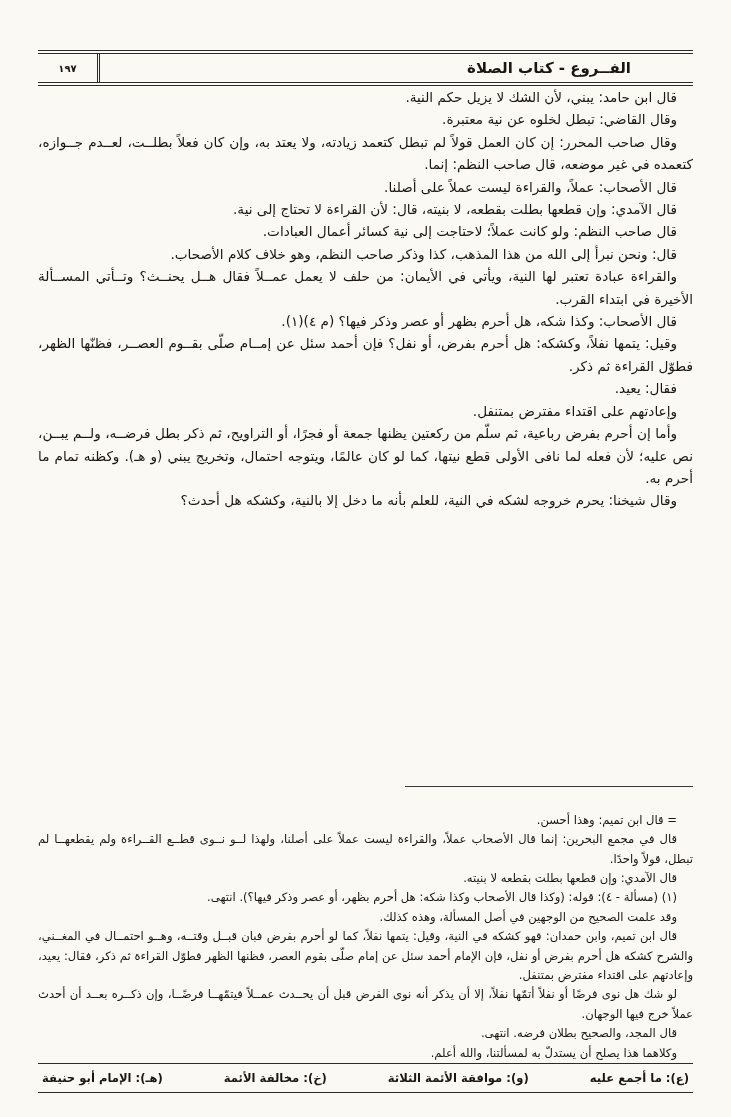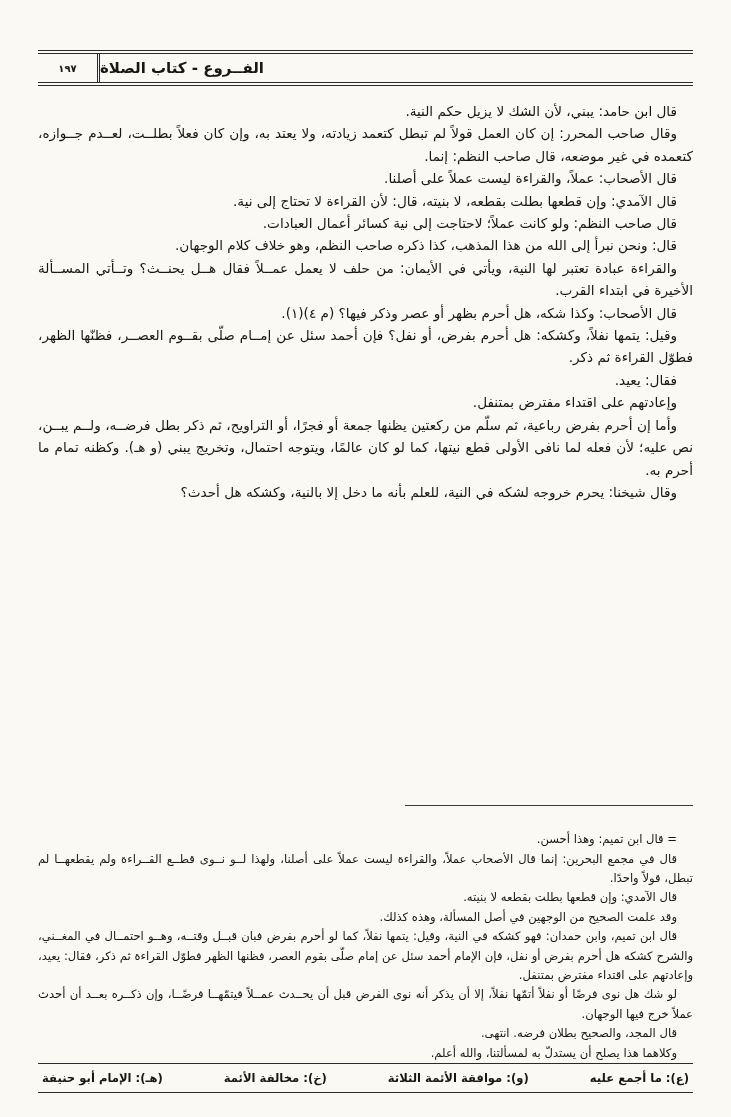--- a/index.html
+++ b/index.html
@@ -26,34 +26,33 @@
     flex: 0 0 auto;
   }
   .header-inner {
     border-top: 1px solid #2b2b2b;
     border-bottom: 1px solid #2b2b2b;
     display: flex; align-items: center;
     height: 30px;
   }
   .header-spacer { width: 62px; }
   .page-title {
-    flex: 1; text-align: left;
+    flex: 1; text-align: right;
     font-weight: bold; font-size: 15px;
     letter-spacing: .5px;
   }
   .page-num {
     width: 62px; text-align: center;
     font-weight: bold; font-size: 10px;
     border-right: 3px double #2b2b2b; 
     align-self: stretch; line-height: 30px;
   }
   
   .body-text {
     flex: 1 1 auto;
-    margin-top: 14px;
     font-size: 13.6px;
     line-height: 22.4px;
     text-align: justify;
   }
   .para { margin: 0; text-indent: 16px; }
   
   .footnote-rule {
     flex: 0 0 auto;
     width: 44%;
     border-top: 1px solid #3a3a3a;
@@ -91,32 +90,33 @@
       <span class="header-spacer"></span>
       <span class="page-title">الفــروع - كتاب الصلاة</span>
       <span class="page-num">١٩٧</span>
     </div>
   </div>
 
   <main class="body-text">
 
       <p class="para">قال ابن حامد: يبني، لأن الشك لا يزيل حكم النية.</p>
 
+      <p class="para">وقال القاضي: تبطل لخلوه عن نية معتبرة.</p>
 
       <p class="para">وقال صاحب المحرر: إن كان العمل قولاً لم تبطل كتعمد زيادته، ولا يعتد به، وإن كان فعلاً بطلــت، لعــدم جــوازه، كتعمده في غير موضعه، قال صاحب النظم: إنما.</p>
 
       <p class="para">قال الأصحاب: عملاً، والقراءة ليست عملاً على أصلنا.</p>
 
 
       <p class="para">قال الآمدي: وإن قطعها بطلت بقطعه، لا بنيته، قال: لأن القراءة لا تحتاج إلى نية.</p>
 
       <p class="para">قال صاحب النظم: ولو كانت عملاً؛ لاحتاجت إلى نية كسائر أعمال العبادات.</p>
 
 
-      <p class="para">قال: ونحن نبرأ إلى الله من هذا المذهب، كذا ذكره صاحب النظم، وهو خلاف كلام الوجهان.</p>
+      <p class="para">قال: ونحن نبرأ إلى الله من هذا المذهب، كذا وذكر صاحب النظم، وهو خلاف كلام الأصحاب.</p>
 
       <p class="para">والقراءة عبادة تعتبر لها النية، ويأتي في الأيمان: من حلف لا يعمل عمــلاً فقال هــل يحنــث؟ وتــأتي المســألة الأخيرة في ابتداء القرب.</p>
 
       <p class="para">قال الأصحاب: وكذا شكه، هل أحرم بظهر أو عصر وذكر فيها؟ (م ٤)(١).</p>
 
       <p class="para">وقيل: يتمها نفلاً، وكشكه: هل أحرم بفرض، أو نفل؟ فإن أحمد سئل عن إمــام صلّى بقــوم العصــر، فظنّها الظهر، فطوّل القراءة ثم ذكر.</p>
 
       <p class="para">فقال: يعيد.</p>
 
       <p class="para">وإعادتهم على اقتداء مفترض بمتنفل.</p>
@@ -129,20 +129,21 @@
   <div class="footnote-rule"></div>
 
   <section class="footnotes">
 
       <p class="fn-para">= قال ابن تميم: وهذا أحسن.</p>
 
       <p class="fn-para">قال في مجمع البحرين: إنما قال الأصحاب عملاً، والقراءة ليست عملاً على أصلنا، ولهذا لــو نــوى قطــع القــراءة ولم يقطعهــا لم تبطل، قولاً واحدًا.</p>
 
       <p class="fn-para">قال الآمدي: وإن قطعها بطلت بقطعه لا بنيته.</p>
 
+      <p class="fn-para">(١) (مسألة - ٤): قوله: (وكذا قال الأصحاب وكذا شكه: هل أحرم بظهر، أو عصر وذكر فيها؟). انتهى.</p>
 
       <p class="fn-para">وقد علمت الصحيح من الوجهين في أصل المسألة، وهذه كذلك.</p>
 
       <p class="fn-para">قال ابن تميم، وابن حمدان: فهو كشكه في النية، وقيل: يتمها نفلاً، كما لو أحرم بفرض فبان قبــل وقتــه، وهــو احتمــال في المغــني، والشرح كشكه هل أحرم بفرض أو نفل، فإن الإمام أحمد سئل عن إمام صلّى بقوم العصر، فظنها الظهر فطوّل القراءة ثم ذكر، فقال: يعيد، وإعادتهم على اقتداء مفترض بمتنفل.</p>
 
 
       <p class="fn-para">لو شك هل نوى فرضًا أو نفلاً أتمّها نفلاً، إلا أن يذكر أنه نوى الفرض قبل أن يحــدث عمــلاً فيتمّهــا فرضًــا، وإن ذكــره بعــد أن أحدث عملاً خرج فيها الوجهان.</p>
 
       <p class="fn-para">قال المجد، والصحيح بطلان فرضه. انتهى.</p>
 

